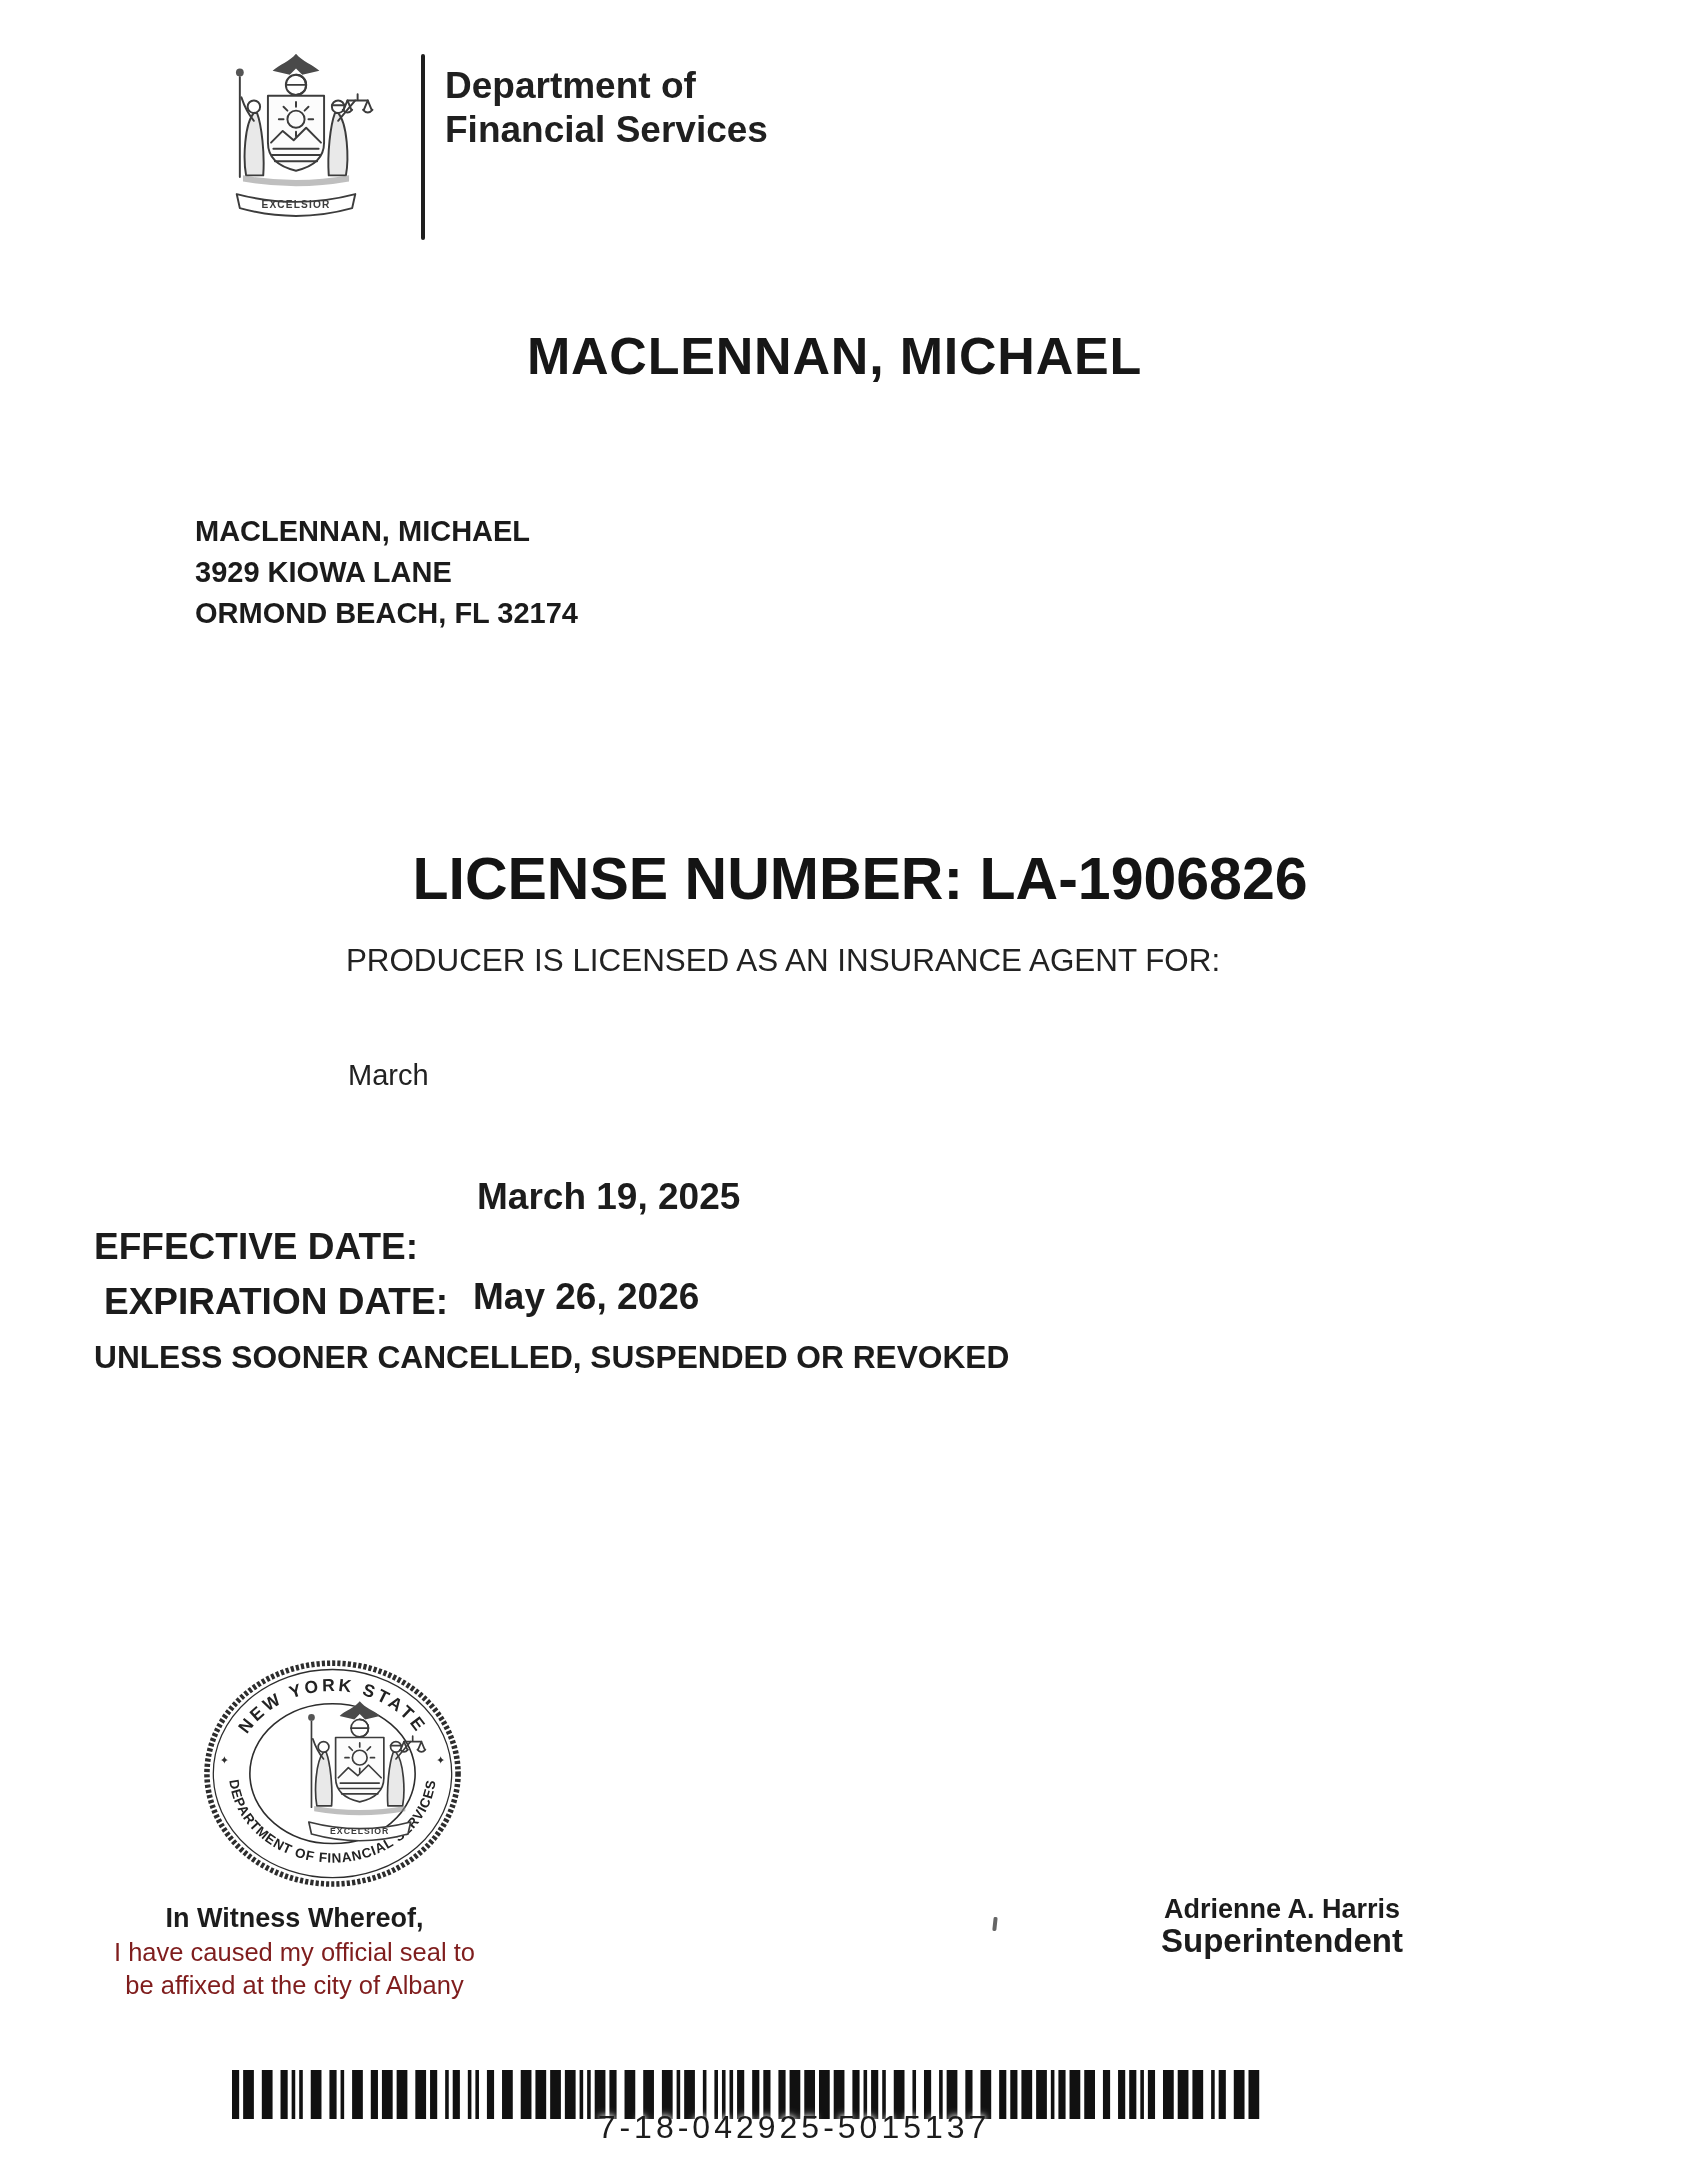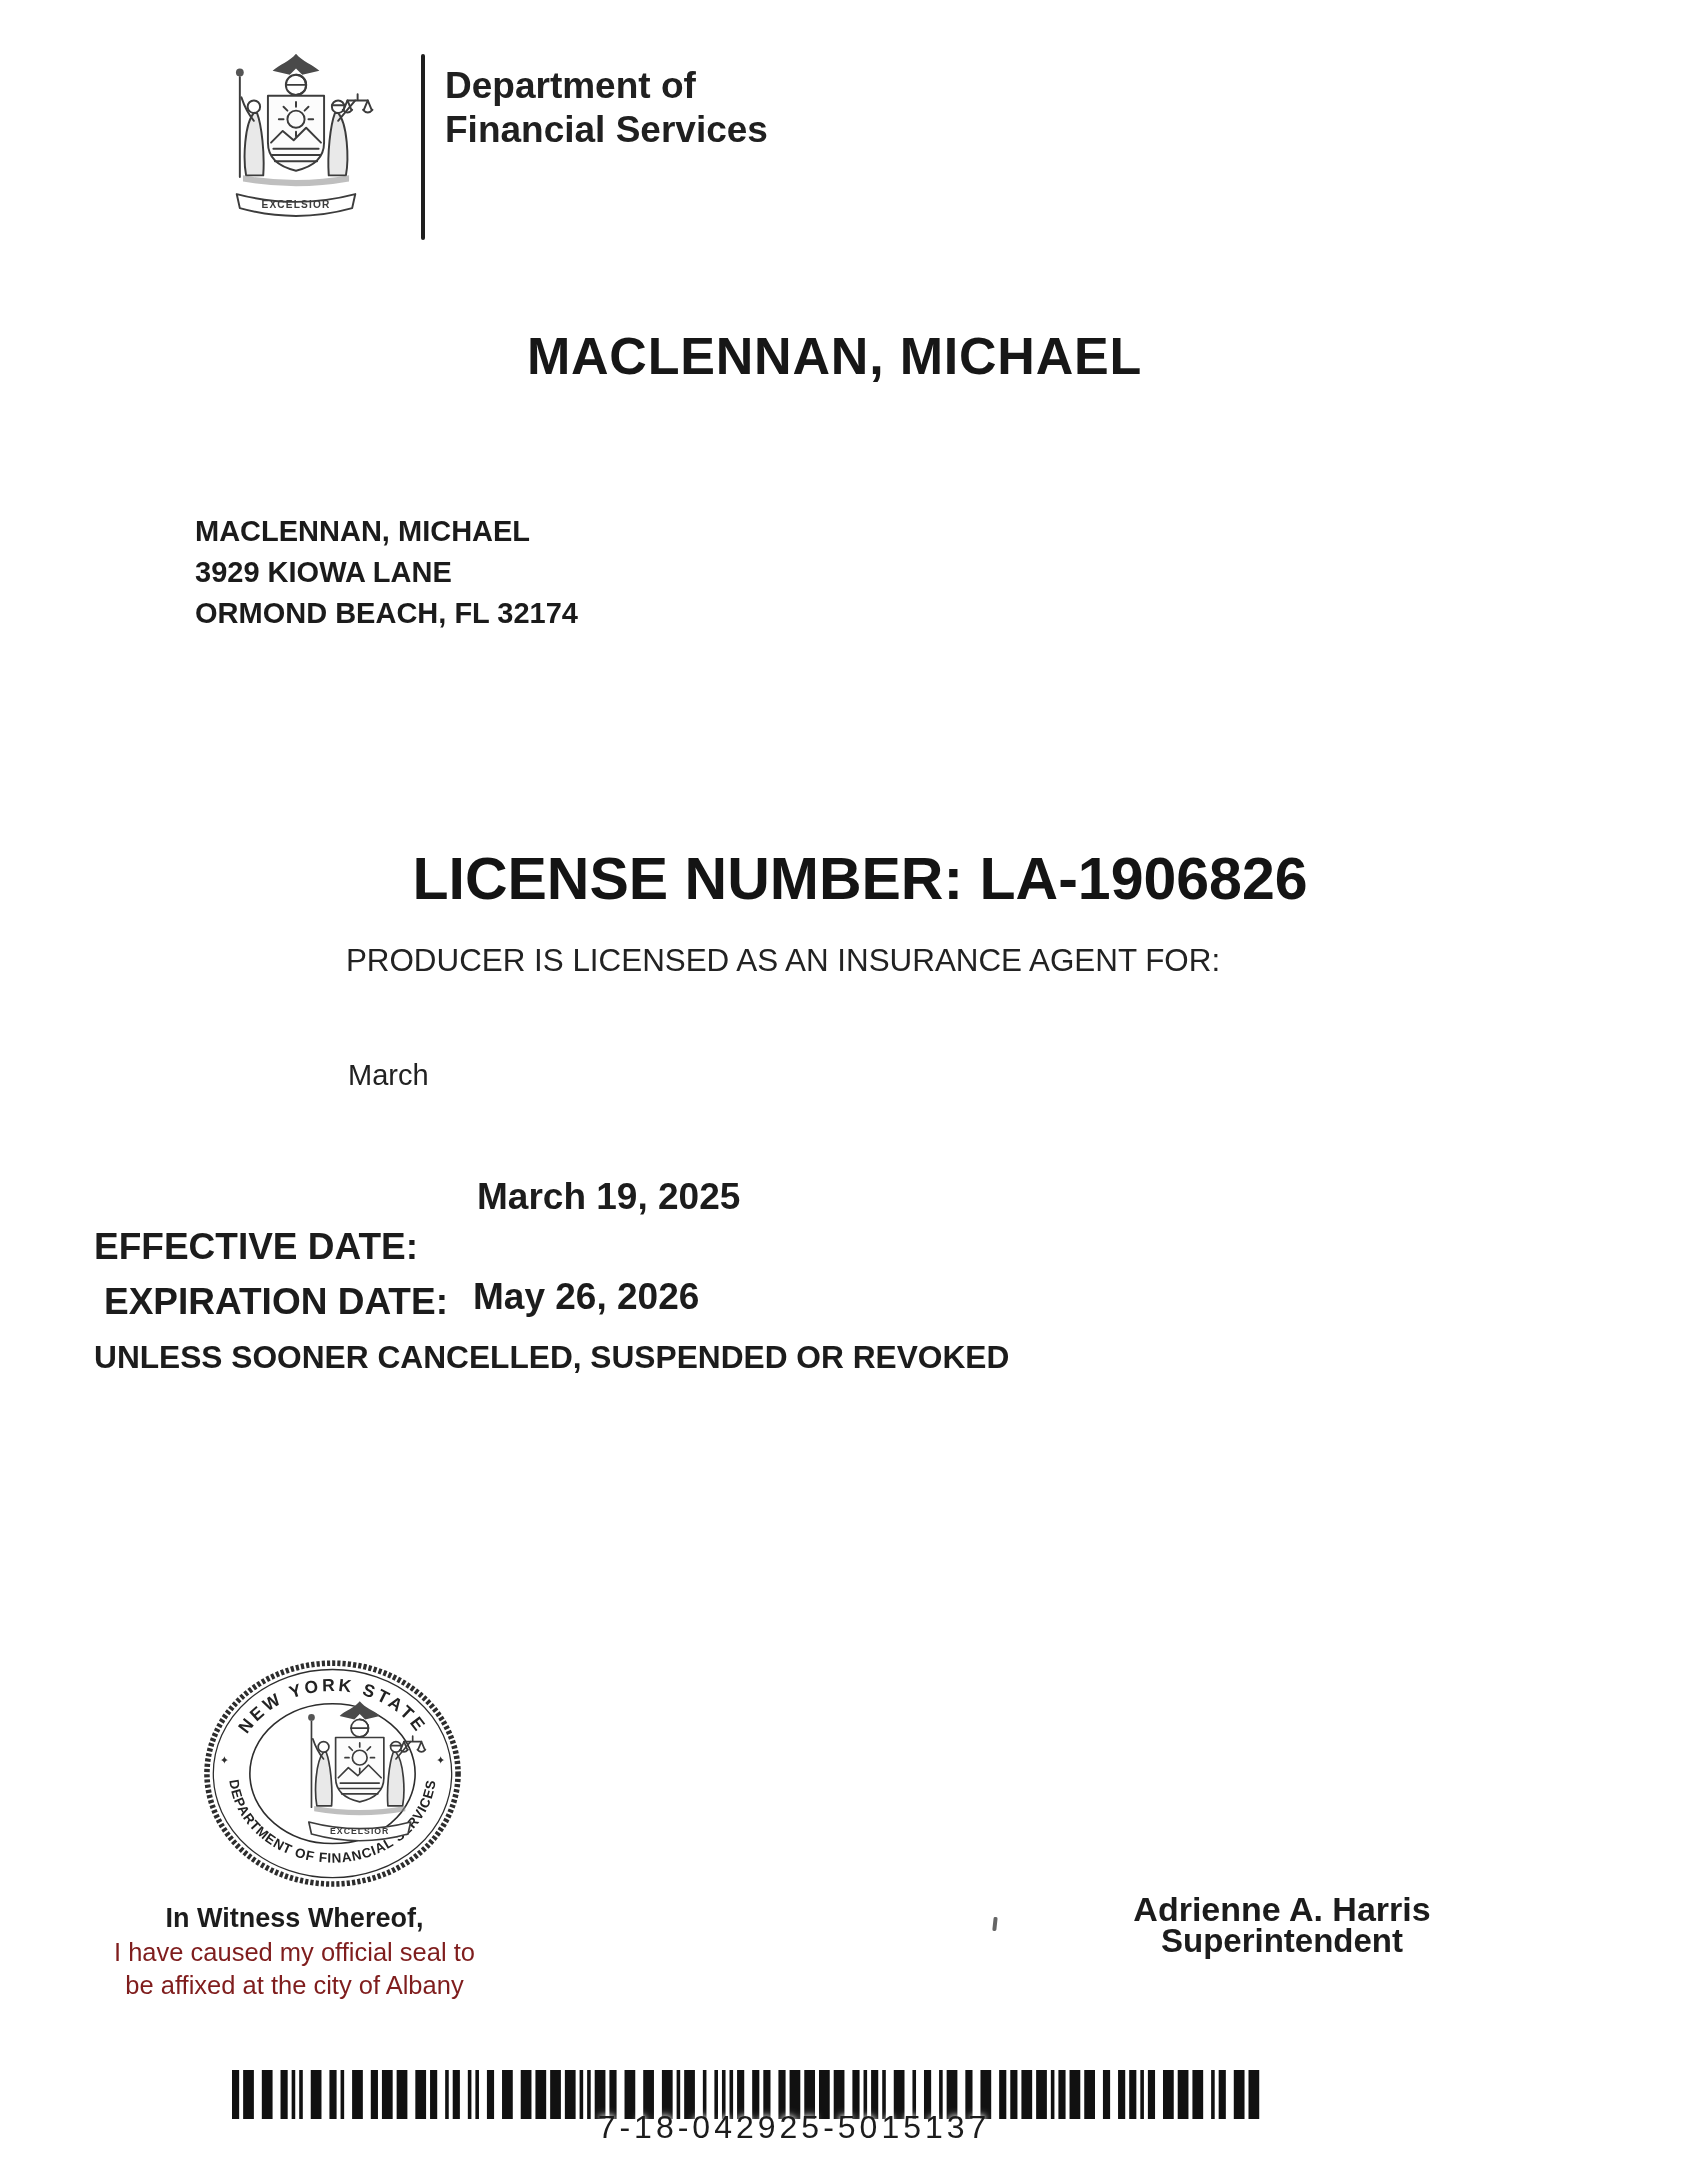--- a/index.html
+++ b/index.html
@@ -40,21 +40,21 @@
   
   .seal { left: 199px; top: 1656px; width: 267px; height: 236px; }
 
   
   .witness-block { left: 56px; top: 1893px; width: 477px; text-align: center; margin-top: 8px; }
   .witness-l1 { font-size: 27px; font-weight: 700; line-height: 35px; }
   .witness-l2, .witness-l3 { font-size: 25.5px; font-weight: 400; line-height: 33px; color: #7f1d1d; }
 
   
   .signature-block { left: 1103px; top: 1893px; width: 358px; text-align: center; font-weight: 700; }
-  .signature-name { font-size: 34px; line-height: 32px; }
+  .signature-name { font-size: 27px; line-height: 32px; }
   .signature-title { font-size: 33px; line-height: 32px; }
 
   .scan-artifact { left: 993px; top: 1917px; width: 4px; height: 13.5px; background: #4a4a4a; border-radius: 1.6px; transform: rotate(6deg); opacity: 0.85; }
 
   
   .barcode { left: 232px; top: 2070px; width: 1034px; height: 49px; }
   .barcode svg { display: block; width: 1034px; height: 49px; }
   .barcode-text {
     left: 794px; top: 2109px; transform: translateX(-50%);
     font-size: 32px; font-weight: 400; letter-spacing: 4px; color: #1c1c1c;

